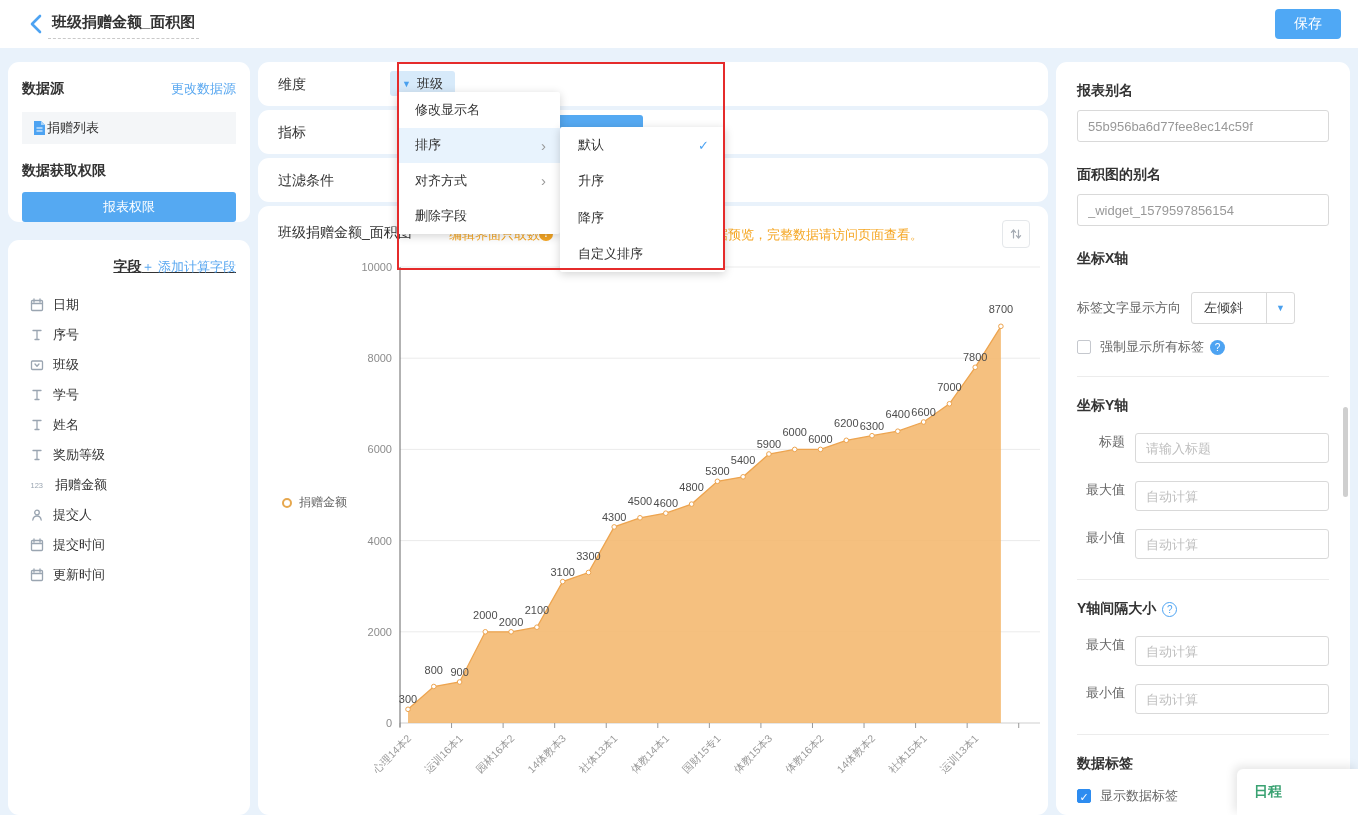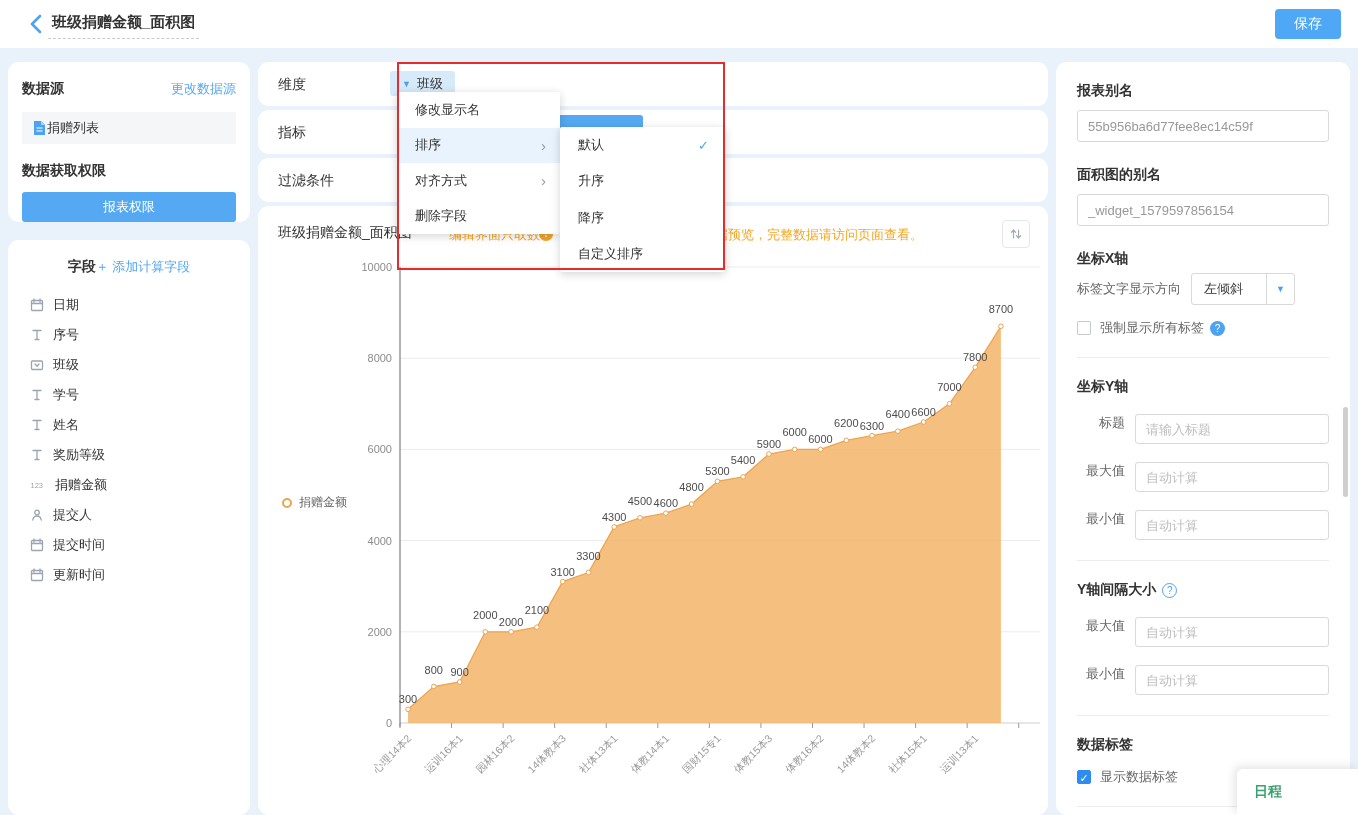--- a/index.html
+++ b/index.html
@@ -30,21 +30,21 @@
 
   
   .ds-head { display:flex; justify-content:space-between; align-items:center; padding:18px 14px 0 14px; }
   .ds-row { margin:14px 14px 0 14px; height:32px; background:#f4f6f8; display:flex; align-items:center;
             padding:0 10px; font-size:13px; color:#333; gap:0; }
   .perm-h { padding:18px 14px 0 14px; }
   .perm-btn { margin:12px 14px 0 14px; width:214px; height:30px; background:#55a9f2; color:#fff; border:none;
               border-radius:3px; font-size:13px; cursor:pointer; }
 
   
-  .fields-head { display:flex; justify-content:center; align-items:center; padding:18px 14px 0 14px; }
+  .fields-head { display:flex; justify-content:flex-end; align-items:center; padding:18px 14px 0 14px;text-decoration:underline; }
   .field-list { margin-top:14px; }
   .field-item { height:30px; display:flex; align-items:center; gap:9px; padding:0 14px 0 22px;
                 font-size:13px; color:#333; cursor:pointer; }
   .field-item svg { flex:0 0 auto; }
 
   
   .row-label { position:absolute; left:20px; top:14px; font-size:14px; color:#333; }
   .chip { position:absolute; display:flex; align-items:center; gap:6px; height:25px; padding:0 12px;
           background:#d7eafa; border-radius:3px; font-size:13px; color:#333; cursor:pointer; }
   .chip .tri { color:#4aa0ee; font-size:9px; }
@@ -74,21 +74,21 @@
   #menu2 { left:548px; top:127px; width:165px; height:145px; z-index:11; }
   #menu2 .mi { height:36.25px; display:flex; align-items:center; padding:0 16px 0 18px; font-size:13px; color:#333; cursor:pointer; }
   #menu2 .mi .check { margin-left:auto; color:#4da3f2; font-size:13px; }
   .red-box { position:absolute; left:385px; top:62px; width:328px; height:208px; border:2px solid #e52b2b; z-index:20; pointer-events:none; }
 
   
   .rp { padding:20px 21px 0 21px; }
   .rp-h { font-size:14px; font-weight:bold; color:#333; }
   .rp input { width:100%; height:32px; border:1px solid #d9d9d9; border-radius:3px; padding:2px 10px;
               font-size:13px; color:#999; font-family:inherit; outline:none; }
-  .rp input::placeholder { color:#bfbfbf; } .mt10{margin-top:10px;} .mt12{margin-top:5px;} .mt14{margin-top:14px;}
+  .rp input::placeholder { color:#bfbfbf; } .mt10{margin-top:10px;} .mt12{margin-top:24px;} .mt14{margin-top:14px;}
   .mt20{margin-top:20px;} .mt24{margin-top:24px;}
   .rp-row { display:flex; align-items:center; }
   .rp-label { font-size:13px; color:#666; }
   .select { margin-left:10px; width:104px; height:32px; border:1px solid #d9d9d9; border-radius:3px;
             display:flex; align-items:center; cursor:pointer; }
   .select .val { flex:1; padding-left:12px; font-size:13px; color:#333; }
   .select .dd { width:28px; height:100%; border-left:1px solid #d9d9d9; display:flex; align-items:center;
                 justify-content:center; color:#4aa0ee; font-size:9px; }
   .cb { width:14px; height:14px; border:1px solid #c5c8ce; border-radius:2px; background:#fff; cursor:pointer; flex:0 0 auto; }
   .cb.on { background:#2d8cf0; border-color:#2d8cf0; color:#fff; font-size:11px; line-height:14px; text-align:center; }

